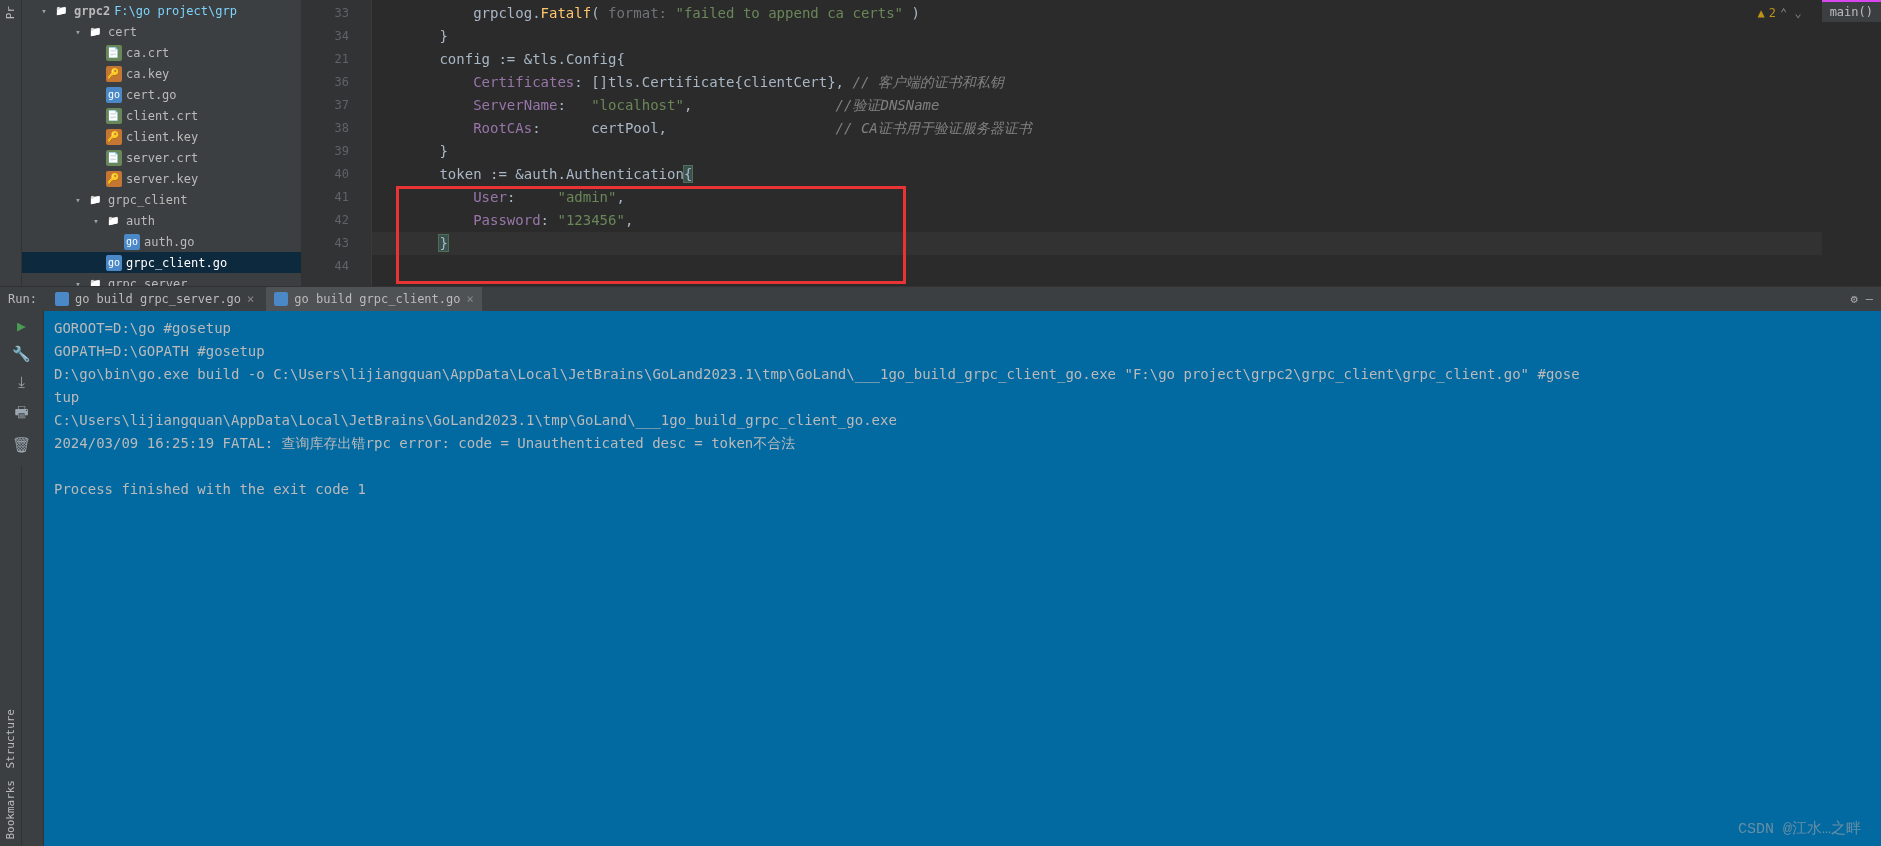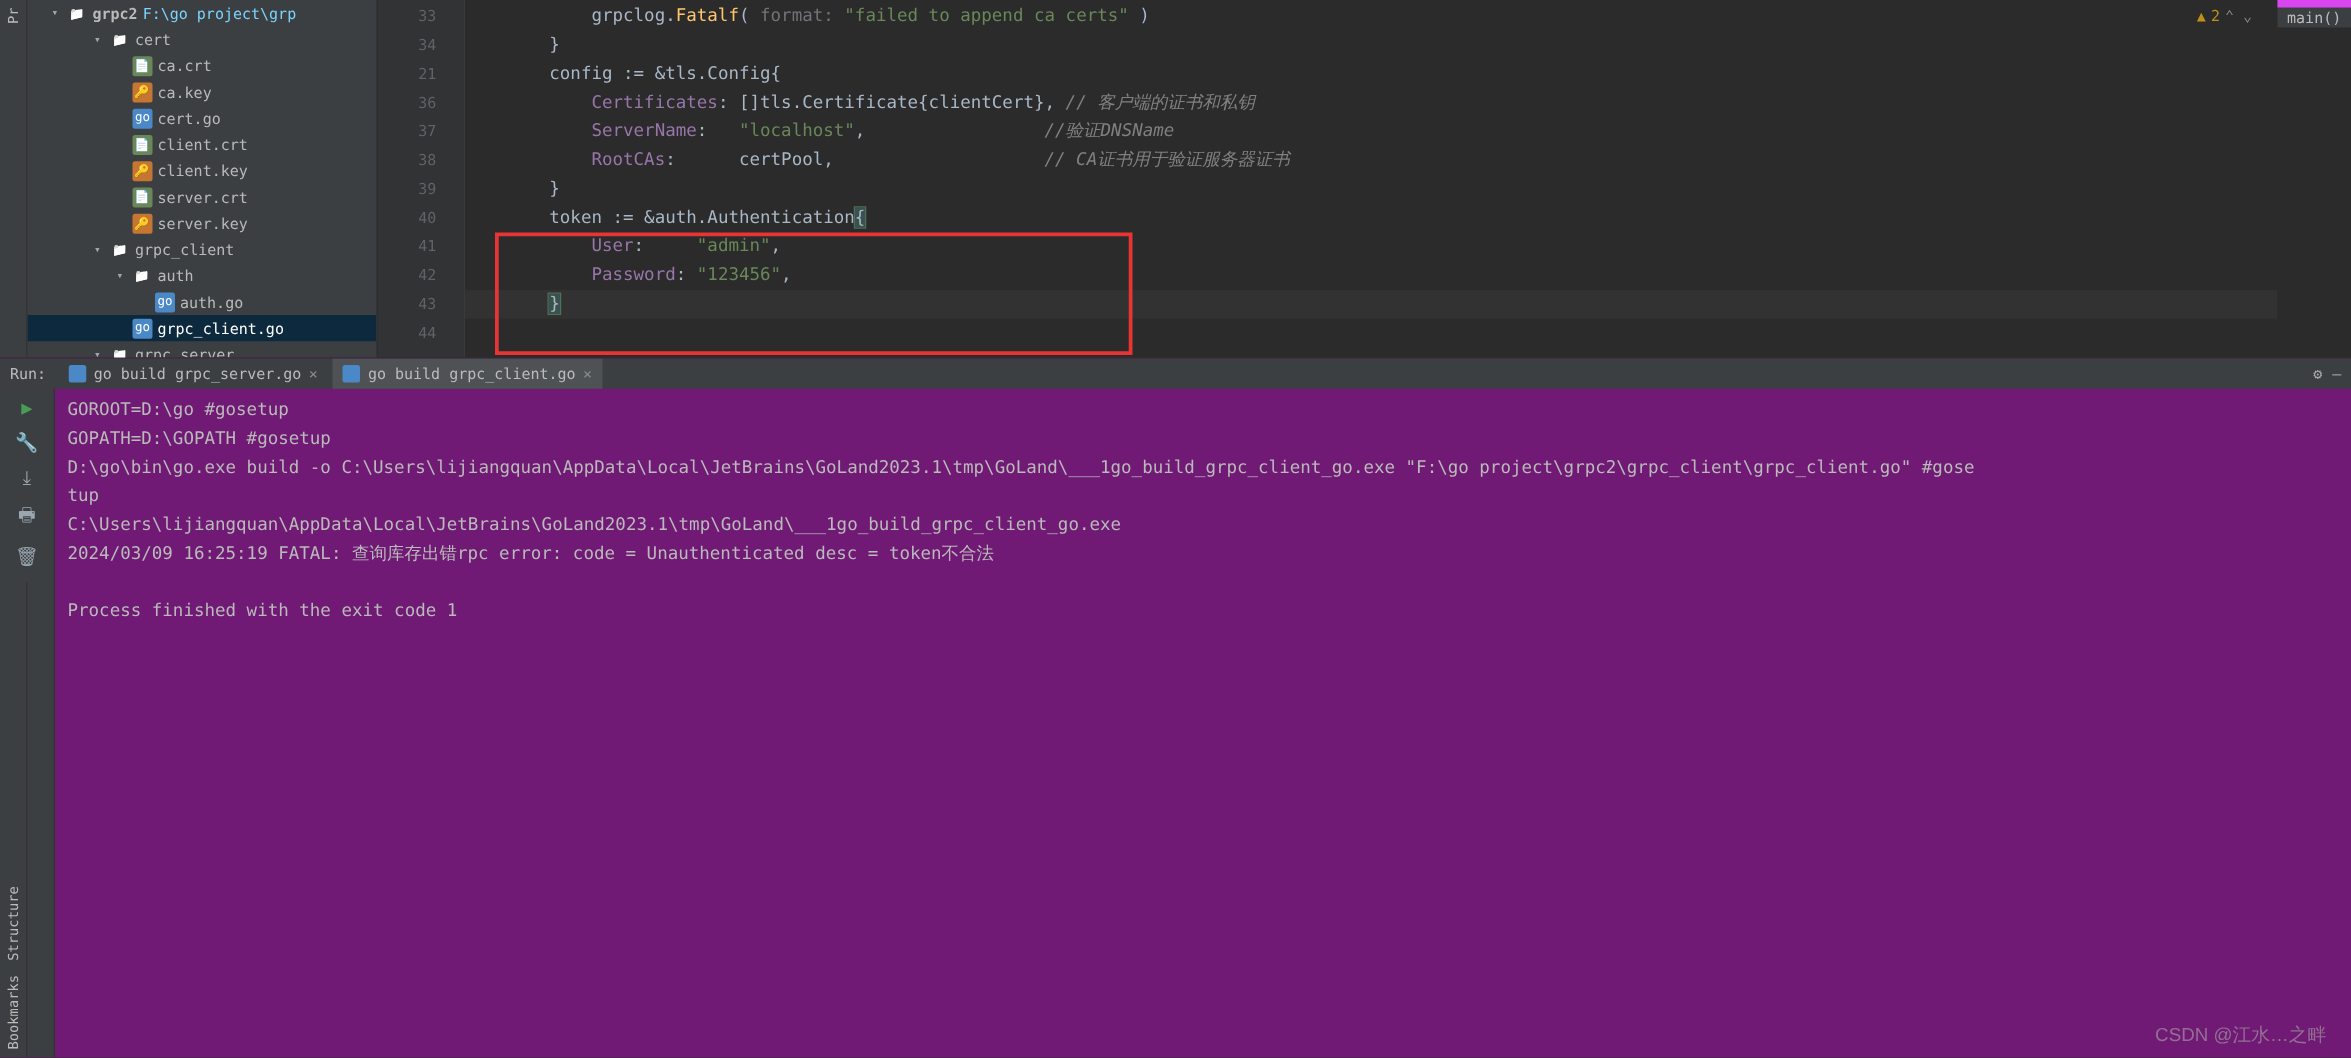--- a/index.html
+++ b/index.html
@@ -27,35 +27,35 @@
 .code .ln.cur{background:#323232}
 .str{color:#6a8759}
 .fn{color:#ffc66d}
 .cm{color:#808080;font-style:italic}
 .typ{color:#a9b7c6}
 .par{color:#72737a}
 .id{color:#9876aa}
 .warnbadge{position:absolute;top:6px;right:20px;display:flex;align-items:center;gap:4px;color:#be9117;font-size:12px}
 .warnbadge .tri{color:#be9117}
 .redbox{position:absolute;border:3px solid #e83434;pointer-events:none}
-.crumbs{height:22px;background:#3c3f41;border-top:6px solid #d946ef;padding:0 8px;display:flex;align-items:center;color:#bbb;font-size:12px}
-.runpanel{height:560px;display:flex;flex-direction:column;background:#701a75;border-top:1px solid #323232}
+.crumbs{height:22px;background:#3c3f41;border-top:2px solid #d946ef;padding:0 8px;display:flex;align-items:center;color:#bbb;font-size:12px}
+.runpanel{height:560px;display:flex;flex-direction:column;background:#0369a1;border-top:1px solid #323232}
 .runhead{height:24px;background:#3c3f41;display:flex;align-items:center;padding:0 8px;color:#bbb}
 .tabs{display:flex;margin-left:10px;gap:4px}
 .tab{display:flex;align-items:center;padding:0 8px;height:24px;gap:6px}
 .tab.active{background:#4e5254}
 .tab .goic{width:14px;height:14px;background:#4a88c7;border-radius:2px;display:inline-block}
 .tab .x{color:#8a8a8a;cursor:pointer}
 .runhead .gear{margin-left:auto;color:#aaa;cursor:pointer}
 .runbody{flex:1;display:flex;min-height:0}
 .runside{width:44px;background:#3c3f41;border-right:1px solid #323232;display:flex;flex-direction:column;align-items:center;gap:10px;padding-top:6px}
 .runside span{color:#9aa7b0;font-size:15px;cursor:pointer}
 .runside .play{color:#499c54}
 .console{flex:1;padding:6px 10px;font-size:14px;line-height:23px;white-space:pre;overflow:hidden;color:#bababa}
-.watermark{position:absolute;bottom:8px;right:20px;color:#a8a8a8;font-size:15px;opacity:.6;font-family:Liberation Sans, sans-serif}
+.watermark{position:absolute;bottom:8px;right:20px;color:#a8a8a8;font-size:15px;opacity:.6;font-family:Liberation Mono, monospace}
 .leftstack{position:absolute;left:0;bottom:0;width:22px;background:#3c3f41;display:flex;flex-direction:column-reverse;align-items:center;height:380px;border-right:1px solid #323232}
 .brace-hl{background:#3b514d;outline:1px solid #4d6e57}
 </style>
 </head>
 <body>
 
 <div class="top">
   <div class="leftbar">
     <span class="vtext">Pr</span>
   </div>

